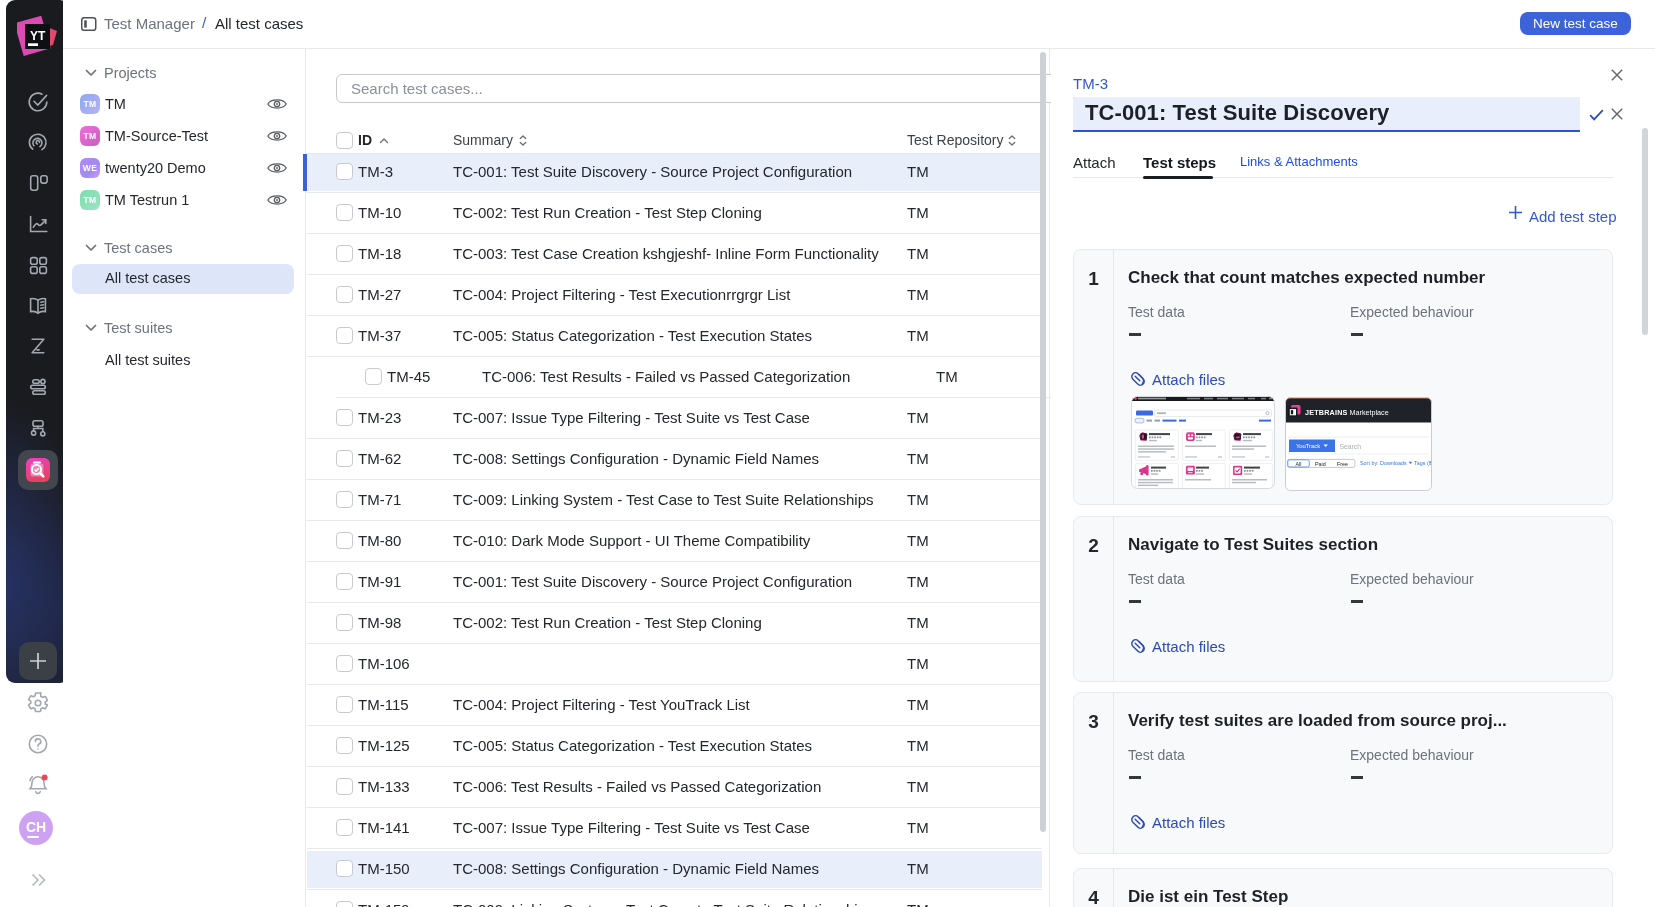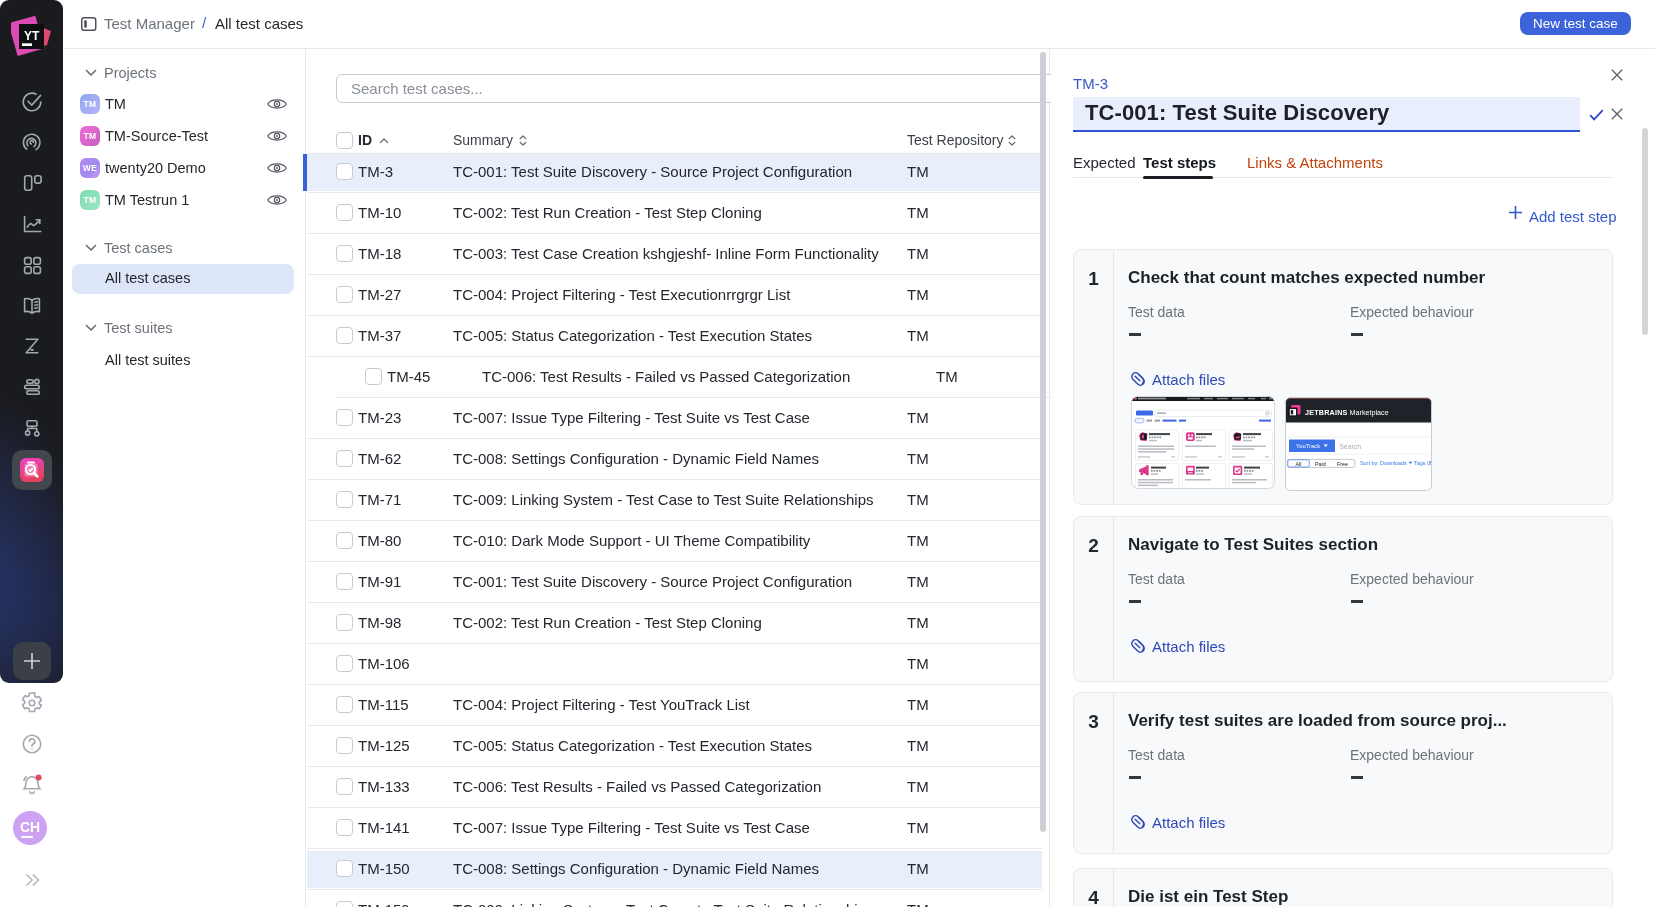--- a/index.html
+++ b/index.html
@@ -1,20 +1,20 @@
 <!DOCTYPE html>
 <html><head>
 <meta charset="utf-8">
 <style>
 * { margin:0; padding:0; box-sizing:border-box; -webkit-font-smoothing:antialiased; }
 html,body { width:1655px; height:907px; overflow:hidden; background:#fff;
   font-family:"Liberation Sans", sans-serif; }
 .abs { position:absolute; }
 
-#sidebar { position:absolute; left:0; top:0; width:63px; height:683px;
+#sidebar { position:absolute; left:6px; top:0; width:63px; height:683px;
   background:
     radial-gradient(145px 265px at -12px 585px, rgba(44,60,130,.74), rgba(44,60,130,0) 72%),
     radial-gradient(90px 160px at 50px 610px, rgba(32,42,88,.45), rgba(32,42,88,0) 70%),
     #1a1b1e;
   border-radius: 9px;
 }
 #sidebar svg { display:block; }
 .sideicon { position:absolute; left:50%; transform:translateX(-50%); }
 
 #header { position:absolute; left:63px; top:0; right:0; height:49px; background:#fff;
@@ -369,23 +369,23 @@
   <div class="abs" style="left:22px;top:48px;width:507px;height:34.5px;background:#e9eefc;border-bottom:2.5px solid #2d53d4">
     <span class="abs" style="left:12px;top:3px;font-size:22px;font-weight:bold;color:#1d2127;letter-spacing:0.1px">TC-001: Test Suite Discovery</span>
   </div>
   <svg class="abs" style="left:538px;top:60px" width="15" height="12" viewBox="0 0 15 12">
       <path d="M1.2 6.2l3.9 4.2L13.8 1.2" fill="none" stroke="#2b4ac0" stroke-width="1.7"></path>
     </svg>
   <svg class="abs" style="left:560px;top:59px" width="12" height="12" viewBox="0 0 12 12">
       <path d="M0.8 0.8l10.4 10.4M11.2 0.8L0.8 11.2" fill="none" stroke="#5f656d" stroke-width="1.4"></path>
     </svg>
 
-  <span class="abs" style="left:22px;top:105px;font-size:15px;color:#23272e">Expected</span>
+  <span class="abs" style="left:22px;top:105px;font-size:15px;color:#23272e">Attach</span>
   <span class="abs" style="left:92px;top:105px;font-size:15px;font-weight:bold;color:#14171c">Test steps</span>
-  <span class="abs" style="left:196px;top:105px;font-size:15px;color:#c2410c">Links &amp; Attachments</span>
+  <span class="abs" style="left:189px;top:105px;font-size:13px;color:#1d4ed8">Links &amp; Attachments</span>
   <div class="abs" style="left:22px;top:128px;width:540px;height:1px;background:#e6e8ea"></div>
   <div class="abs" style="left:92px;top:126.5px;width:70px;height:3px;background:#191c21;border-radius:2px"></div>
 
   <svg class="abs" style="left:457px;top:156px" width="15" height="15" viewBox="0 0 15 15">
       <path d="M7.5 1v13M1 7.5h13" fill="none" stroke="#3457cd" stroke-width="1.6"></path>
     </svg>
   <span class="abs" style="left:478px;top:159px;font-size:15px;color:#3457cd">Add test step</span>
 
   <div class="card" style="top:200px;height:256px">
     <div class="cardnum"><span style="position:relative;top:18px">1</span></div>

